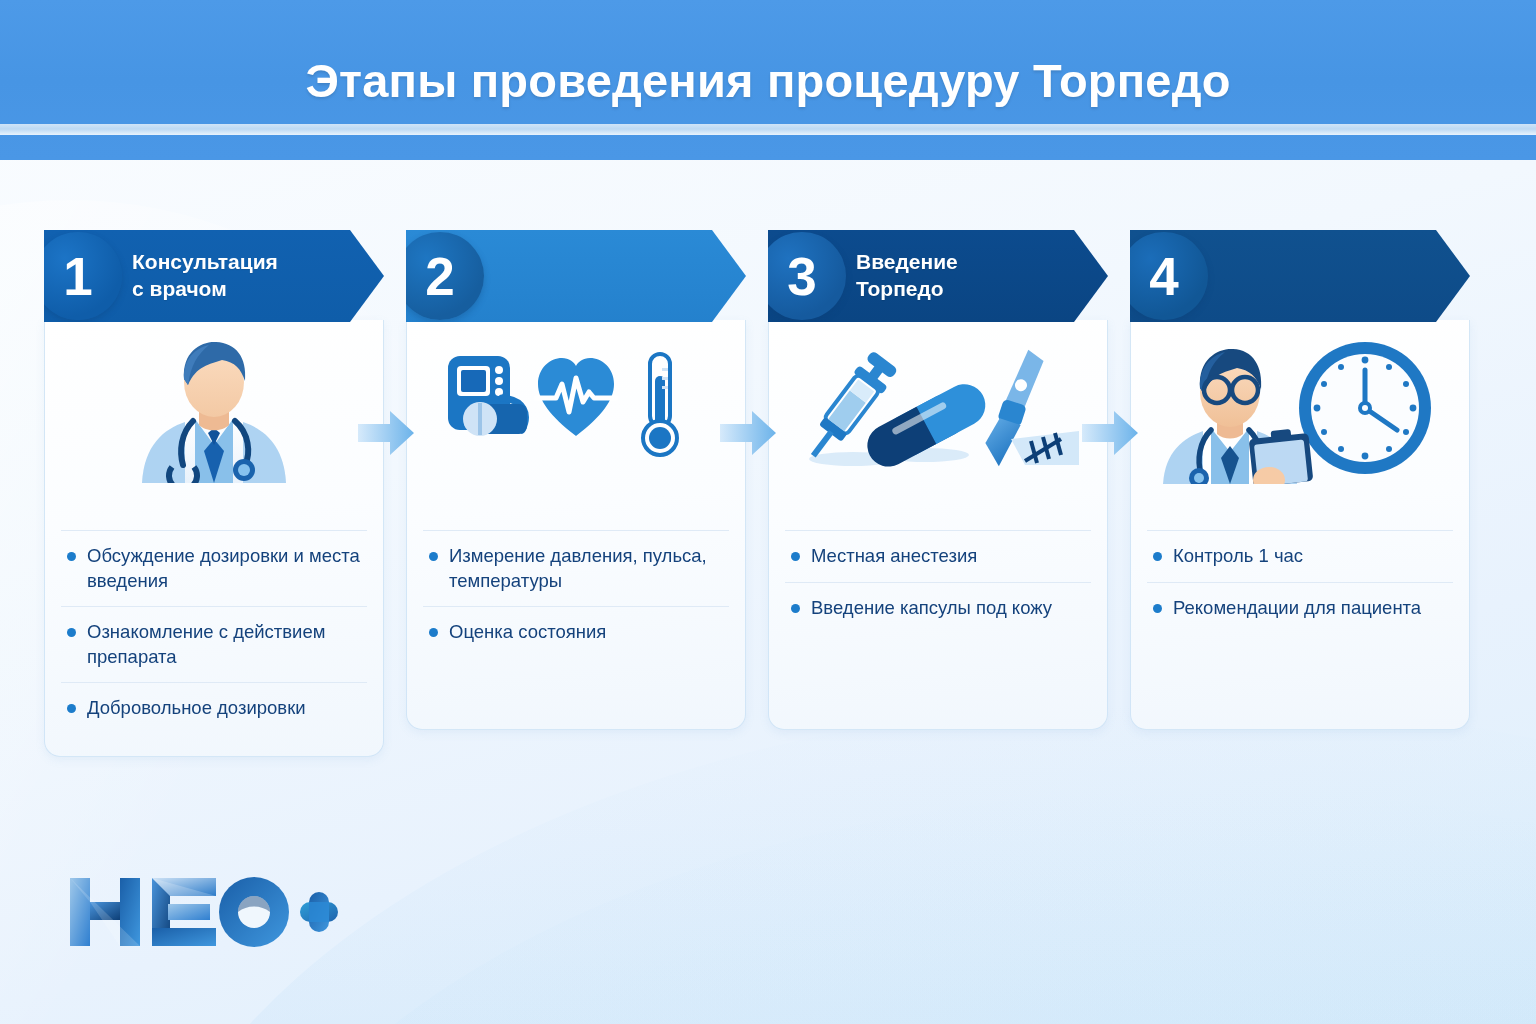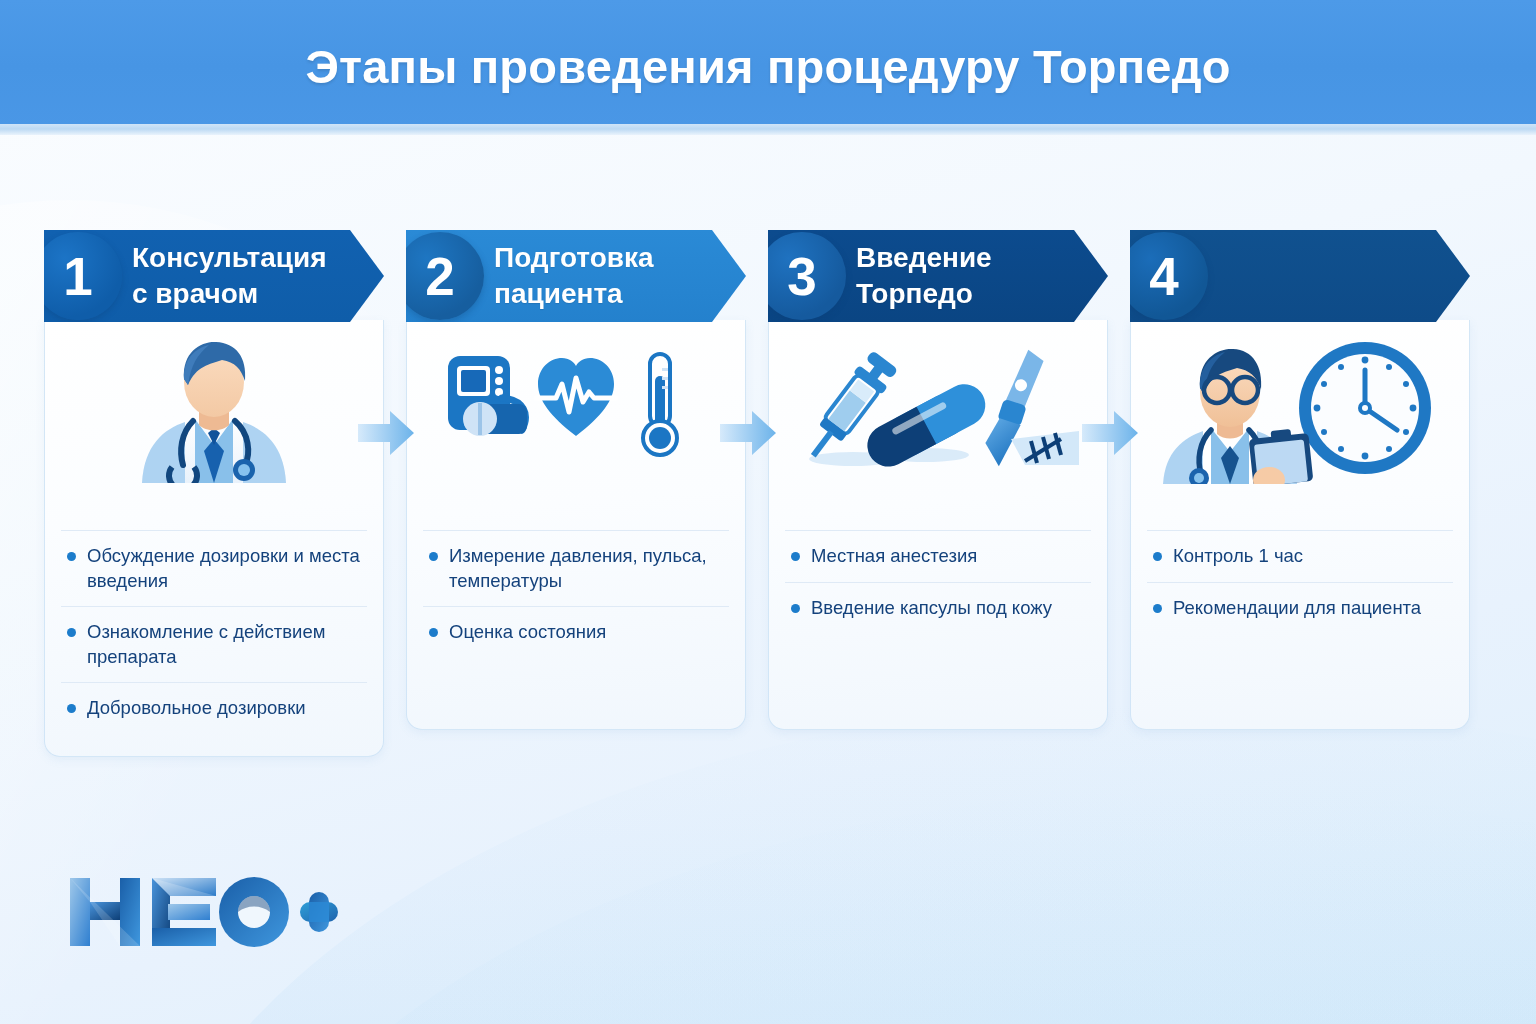--- a/index.html
+++ b/index.html
@@ -43,21 +43,21 @@
     left: -380px; top: 200px;
     width: 900px; height: 900px;
     border-radius: 50%;
     background: linear-gradient(120deg, rgba(255,255,255,.75), rgba(255,255,255,0) 65%);
     pointer-events: none;
   }
 
   
   .title-bar {
     position: absolute; left: 0; top: 0;
-    width: 1536px; height: 133px;
+    width: 1536px; height: 160px;
     background: linear-gradient(180deg, #4d9ae8 0%, #4795e4 50%, #4a97e6 100%);
     display: flex; align-items: center; justify-content: center;
     z-index: 5;
   }
   .title-text {
     color: #ffffff;
     font-size: 47px;
     font-weight: bold;
     letter-spacing: .2px;
     text-shadow: 0 2px 3px rgba(0,0,0,.12);
@@ -115,21 +115,21 @@
     z-index: 4;
     box-shadow: 0 3px 6px rgba(10,60,115,.28);
   }
   .step-1 .step-num { background: radial-gradient(circle at 35% 30%, #1c74c6, #0f5da9 70%); }
   .step-2 .step-num { background: radial-gradient(circle at 35% 30%, #1e76c2, #165e9f 70%); }
   .step-3 .step-num { background: radial-gradient(circle at 35% 30%, #1f72c0, #155a9e 70%); }
   .step-4 .step-num { background: radial-gradient(circle at 35% 30%, #1b6db9, #115796 70%); }
 
   .step-title {
     color: #ffffff;
-    font-size: 28px;
+    font-size: 21px;
     font-weight: bold;
     line-height: 1.28;
     white-space: pre-line;
     position: relative;
     z-index: 3;
     text-shadow: 0 1px 1px rgba(0,0,0,.10);
   }
 
   
   .step-body {
@@ -280,22 +280,20 @@
             </linearGradient>
           </defs>
           <path d="M2 16 L34 16 L34 3 L58 25 L34 47 L34 34 L2 34 Z" fill="url(#arr1)"></path>
         </svg>
       </div>
     </div>
 
     <div class="step step-2">
       <div class="step-head">
         <div class="step-num">2</div>
-        <div class="step-title">Подготовка
-пациента</div>
       </div>
       <div class="step-body">
         <div class="art">
           <svg width="280" height="120" viewBox="0 0 280 120">
 
             <g>
               <rect x="12" y="8" width="62" height="74" rx="12" fill="#1b76c4"></rect>
               <rect x="21" y="18" width="33" height="30" rx="4" fill="#ffffff"></rect>
               <rect x="25" y="22" width="25" height="22" rx="2" fill="#1769b8"></rect>
               <circle cx="63" cy="22" r="4" fill="#ffffff"></circle>

